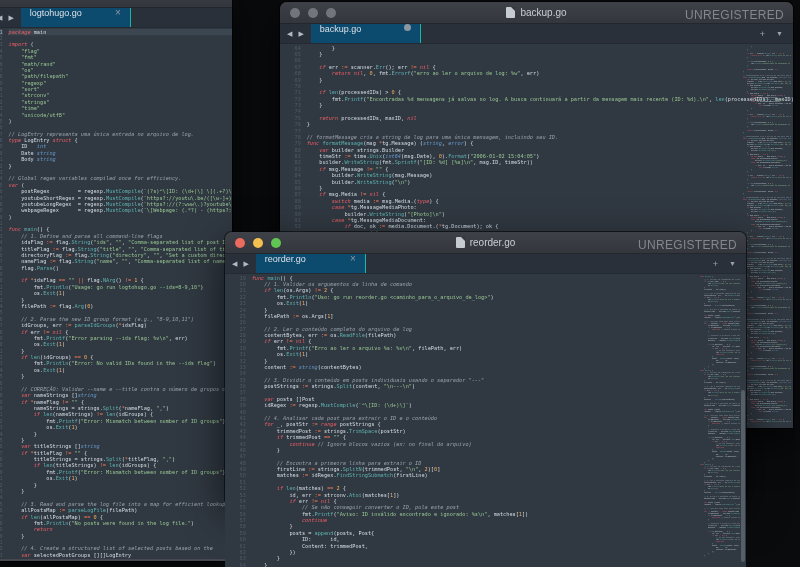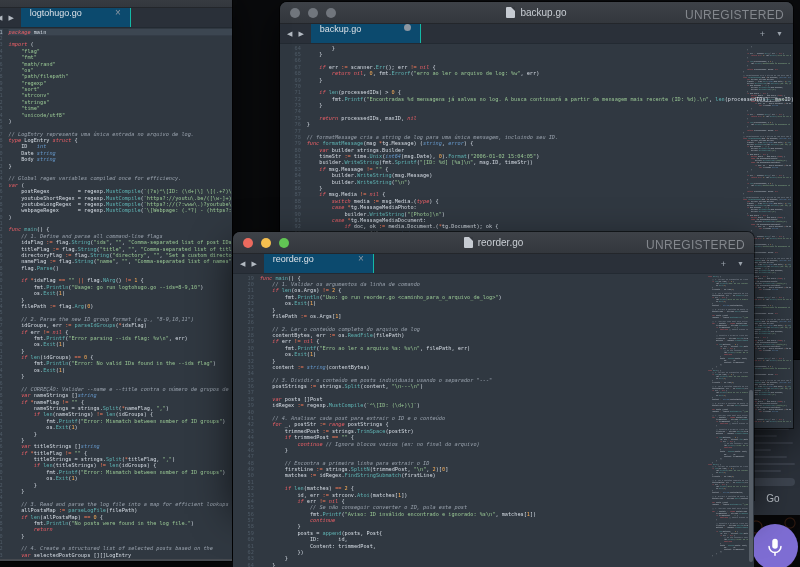--- a/index.html
+++ b/index.html
@@ -44,63 +44,41 @@
   
   #win-logtohugo{left:-10px;top:-14px;width:242px;height:575px;border-radius:0;z-index:3;border-bottom:2px solid #45494f}
   #win-logtohugo .titlebar{border-radius:0}
   #win-logtohugo .editor{height:531px}
   #win-logtohugo .cl:first-child,#win-logtohugo .ln:first-child{background:rgba(125,145,165,.16)}
   #win-logtohugo .ln:first-child{color:#a6b2bd}
 
   #win-backup{left:280px;top:2px;width:513px;height:426px;z-index:2}
   #win-backup .editor{height:382px}
 
-  #win-reorder{left:233px;top:232px;width:521px;height:268px;z-index:4}
+  #win-reorder{left:225px;top:232px;width:521px;height:268px;z-index:4}
   #win-reorder .editor{height:293px}
 
   
   #assistant{position:absolute;left:746px;top:360px;width:54px;height:207px;z-index:1;background:#2b313a;box-shadow:0 0 0 1px rgba(0,0,0,.6)}
   .asst-rows{padding:68px 5px 0 5px}
   .asst-row{height:2px;background:#4a515c;opacity:.55;margin-bottom:5px;border-radius:1px}
   .asst-input{height:8px;margin:6px 5px 4px 5px;background:#3d444f;border-radius:4px}
   .asst-go{display:block;width:100%;text-align:center;font-size:10px;color:#bcc2c9;padding:3px 0 5px 0;background:none;border:none;font-family:"Liberation Sans",sans-serif}
   .asst-black{position:absolute;left:0;right:0;top:155px;bottom:0;background:#070708;overflow:hidden}
   .asst-black::before{content:"";position:absolute;inset:0;background:
       radial-gradient(circle at 10px 12px, transparent 5px, rgba(200,95,45,.28) 6px, transparent 7px),
       radial-gradient(circle at 44px 8px, transparent 4px, rgba(200,95,45,.22) 5px, transparent 6px),
       radial-gradient(circle at 40px 44px, transparent 6px, rgba(170,80,120,.2) 7px, transparent 8px)}
   .mic-btn{position:absolute;left:6px;top:9px;width:46px;height:46px;border-radius:50%;background:#7e6dd3;border:none;display:flex;align-items:center;justify-content:center}
 </style>
 </head>
 <body>
 
 <div class="stage">
 
-  <div id="assistant">
-    <div class="asst-rows">
-      <div class="asst-row" style="width:38px"></div>
-      <div class="asst-row" style="width:26px"></div>
-      <div class="asst-row" style="width:42px"></div>
-      <div class="asst-row" style="width:20px"></div>
-      <div class="asst-row" style="width:36px"></div>
-      <div class="asst-row" style="width:44px"></div>
-      <div class="asst-row" style="width:30px"></div>
-    </div>
-    <div class="asst-input"></div>
-    <button class="asst-go">Go</button>
-    <div class="asst-black">
-      <button class="mic-btn">
-        <svg width="22" height="22" viewBox="0 0 24 24" fill="none" stroke="#ffffff" stroke-width="1.7" stroke-linecap="round">
-          <rect x="9" y="3" width="6" height="11" rx="3" fill="#ffffff" stroke="none"></rect>
-          <path d="M5.5 11.5a6.5 6.5 0 0 0 13 0"></path>
-          <line x1="12" y1="18" x2="12" y2="21"></line>
-        </svg>
-      </button>
-    </div>
-  </div>
 
   <div class="st-window" id="win-backup">
     <div class="titlebar">
       <div class="traffic">
         <span class="dot" style="background:#71767d"></span>
         <span class="dot" style="background:#71767d"></span>
         <span class="dot" style="background:#71767d"></span>
       </div>
       <div class="title-center">
         <span class="doc-icon"></span>

